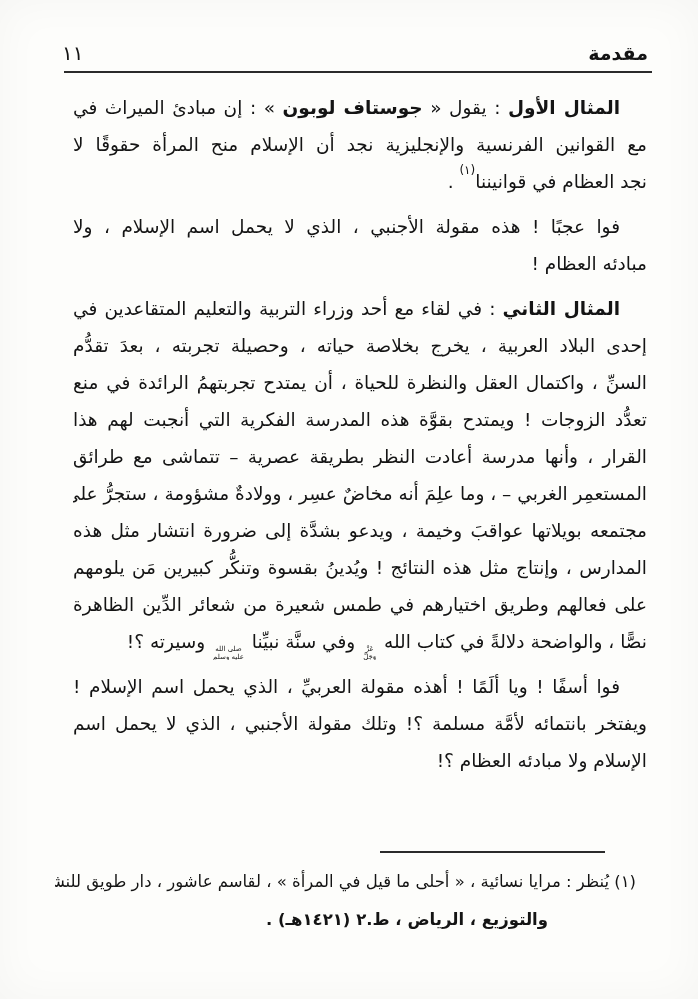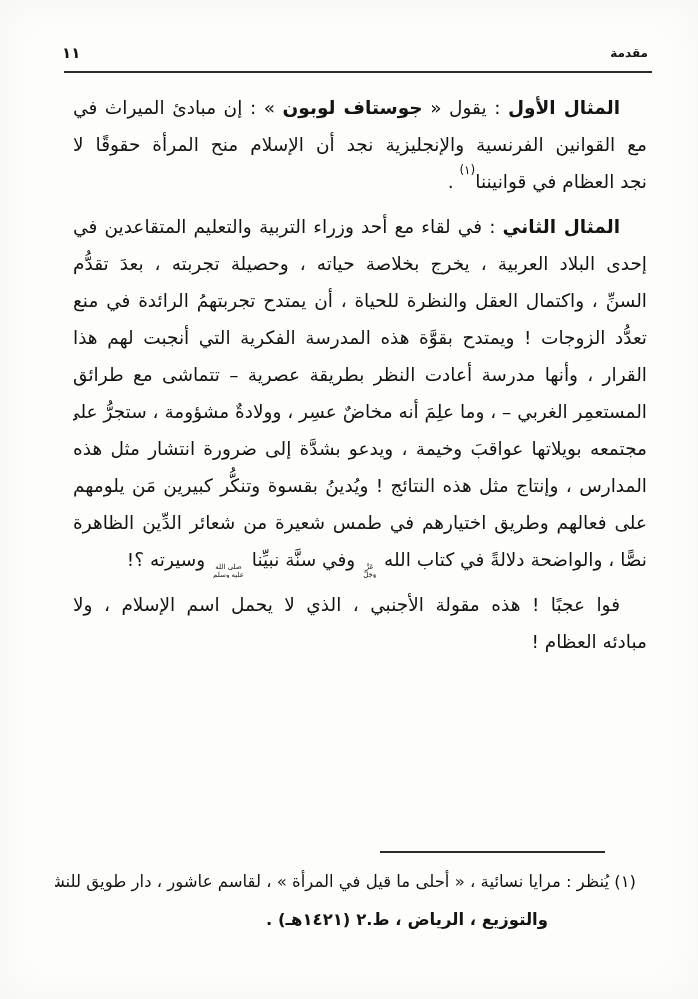--- a/index.html
+++ b/index.html
@@ -15,22 +15,22 @@
     direction:rtl;
     font-family:"DejaVu Sans", sans-serif;
     overflow:hidden;
     box-shadow: inset 0 0 45px rgba(0,0,0,0.035);
   }
   
   .header{
     position:absolute; top:42px; right:50px; left:62px;
     display:flex; justify-content:space-between; align-items:flex-end;
   }
-  .header .title{ font-weight:bold; font-size:12px; line-height:22px; }
-  .header .pageno{ font-size:15px; line-height:22px; letter-spacing:1px;font-weight:bold; }
+  .header .title{ font-weight:bold; font-size:19px; line-height:22px; }
+  .header .pageno{ font-size:20px; line-height:22px; letter-spacing:1px; }
   .header-rule{
     position:absolute; top:71px; right:46px; left:64px;
     height:2px; background:#2b2b2b;
   }
   
   .body{
     position:absolute; top:89px; right:51px; left:53px;
     font-size:18.5px;
     margin-left:20px;
   }
@@ -84,40 +84,45 @@
   </div>
   <div class="header-rule"></div>
 
   <div class="body">
     <div class="para">
         <div class="line first"><b>المثال الأول</b><span> : يقول « </span><b>جوستاف لوبون</b><span> » : إن مبادئ الميراث في</span></div>
         <div class="line"><span>مع القوانين الفرنسية والإنجليزية نجد أن الإسلام منح المرأة حقوقًا لا</span></div>
         <div class="line last"><span>نجد العظام في قوانيننا</span><sup>(١)</sup><span> .</span></div>
       </div>
     <div class="para">
+        <div class="line first"><span>فوا عجبًا ! هذه مقولة الأجنبي ، الذي لا يحمل اسم الإسلام ، ولا</span></div>
+        <div class="line last"><span>مبادئه العظام !</span></div>
+      </div>
+    <div class="para">
         <div class="line first"><b>المثال الثاني</b><span> : في لقاء مع أحد وزراء التربية والتعليم المتقاعدين في</span></div>
         <div class="line"><span>إحدى البلاد العربية ، يخرج بخلاصة حياته ، وحصيلة تجربته ، بعدَ تقدُّم</span></div>
         <div class="line"><span>السنِّ ، واكتمال العقل والنظرة للحياة ، أن يمتدح تجربتهمُ الرائدة في منع</span></div>
         <div class="line"><span>تعدُّد الزوجات ! ويمتدح بقوَّة هذه المدرسة الفكرية التي أنجبت لهم هذا</span></div>
         <div class="line"><span>القرار ، وأنها مدرسة أعادت النظر بطريقة عصرية – تتماشى مع طرائق</span></div>
         <div class="line"><span>المستعمِر الغربي – ، وما علِمَ أنه مخاضٌ عسِر ، وولادةٌ مشؤومة ، ستجرُّ على</span></div>
         <div class="line"><span>مجتمعه بويلاتها عواقبَ وخيمة ، ويدعو بشدَّة إلى ضرورة انتشار مثل هذه</span></div>
         <div class="line"><span>المدارس ، وإنتاج مثل هذه النتائج ! ويُدينُ بقسوة وتنكُّر كبيرين مَن يلومهم</span></div>
         <div class="line"><span>على فعالهم وطريق اختيارهم في طمس شعيرة من شعائر الدِّين الظاهرة</span></div>
         <div class="line last"><span>نصًّا ، والواضحة دلالةً في كتاب الله </span><span class="honorific">
             <div>عَزَّ</div>
             <div>وَجَلَّ</div>
           </span><span> وفي سنَّة نبيِّنا </span><span class="honorific">
             <div>صلى الله</div>
             <div>عليه وسلم</div>
           </span><span> وسيرته ؟!</span></div>
       </div>
     <div class="para">
-        <div class="line first"><span>فوا عجبًا ! هذه مقولة الأجنبي ، الذي لا يحمل اسم الإسلام ، ولا</span></div>
-        <div class="line last"><span>مبادئه العظام !</span></div>
+        <div class="line first"><span>فوا أسفًا ! ويا ألَمًا ! أهذه مقولة العربيِّ ، الذي يحمل اسم الإسلام !</span></div>
+        <div class="line"><span>ويفتخر بانتمائه لأمَّة مسلمة ؟! وتلك مقولة الأجنبي ، الذي لا يحمل اسم</span></div>
+        <div class="line last"><span>الإسلام ولا مبادئه العظام ؟!</span></div>
       </div>
   </div>
 
   <div class="footnote-rule"></div>
   <div class="footnote">
       <div class="line first"><span>(١) يُنظر : مرايا نسائية ، « أحلى ما قيل في المرأة » ، لقاسم عاشور ، دار طويق للنشر</span></div>
       <div class="line last"><span>والتوزيع ، الرياض ، ط.٢ (١٤٢١هـ) .</span></div>
     </div>
 
 </div>

